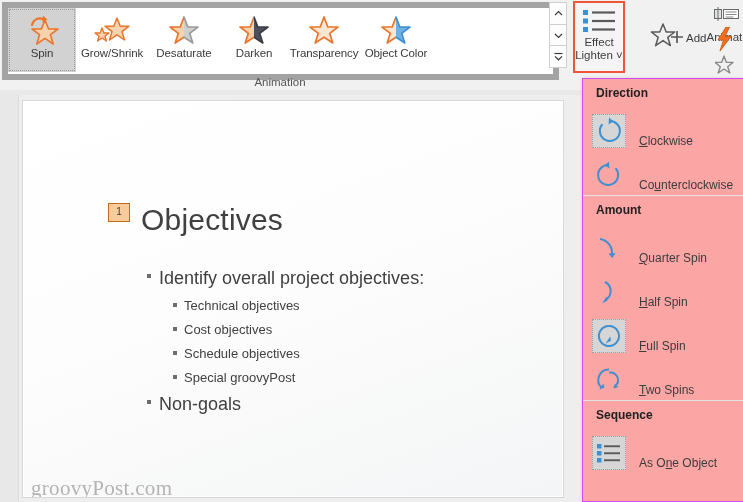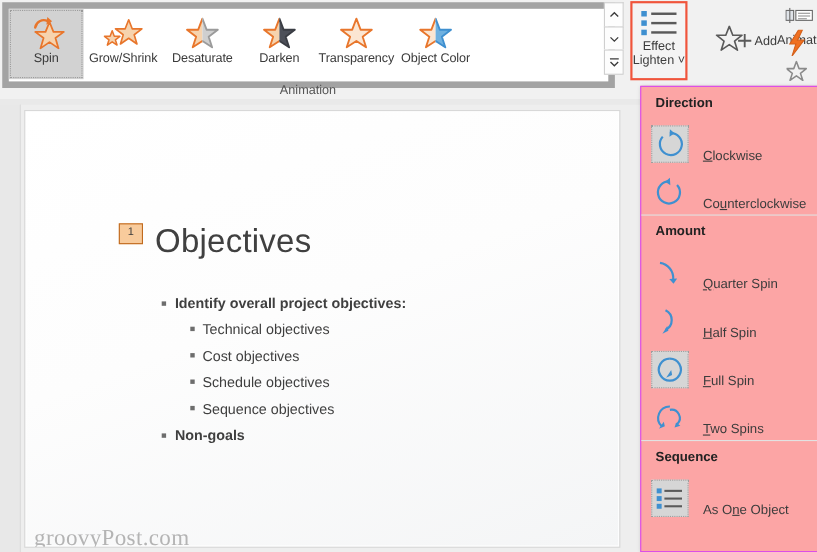--- a/index.html
+++ b/index.html
@@ -107,22 +107,22 @@
     position:absolute;left:85px;top:102px;width:20px;height:17px;
     background:#f8cb9c;border:1px solid #c06a1e;
     font-size:10px;color:#3a3a3a;text-align:center;line-height:16px;
   }
   .slide-title{
     position:absolute;left:118px;top:102px;
     font-size:30px;color:#404040;font-weight:400;letter-spacing:.2px;
   }
   .bullets{position:absolute;left:122px;top:167px;width:400px;}
   .b1{
-    font-size:13px;color:#3f3f3f;margin-bottom:9px;
-    position:relative;padding-left:14px;font-weight:bold;
+    font-size:18px;color:#3f3f3f;margin-bottom:9px;
+    position:relative;padding-left:14px;
   }
   .b1::before{
     content:"";position:absolute;left:2px;top:6px;width:4px;height:4px;background:#6d6d6d;
   }
   .b2{
     font-size:13px;color:#3f3f3f;margin:0 0 9px 26px;
     position:relative;padding-left:13px;
   }
   .b2::before{
     content:"";position:absolute;left:2px;top:5px;width:3.5px;height:3.5px;background:#6d6d6d;
@@ -341,21 +341,21 @@
 
     <div class="slide">
       <div class="anim-badge">1</div>
       <div class="slide-title">Objectives</div>
 
       <div class="bullets">
         <div class="b1">Identify overall project objectives:</div>
         <div class="b2">Technical objectives</div>
         <div class="b2">Cost objectives</div>
         <div class="b2">Schedule objectives</div>
-        <div class="b2">Sequence objectives</div>
+        <div class="b2">Special groovyPost</div>
         <div class="b1">Non-goals</div>
       </div>
 
       <div class="watermark">groovyPost.com</div>
     </div>
 
     <div class="v-scroll"></div>
     <div class="v-thumb"></div>
   </div>
 

